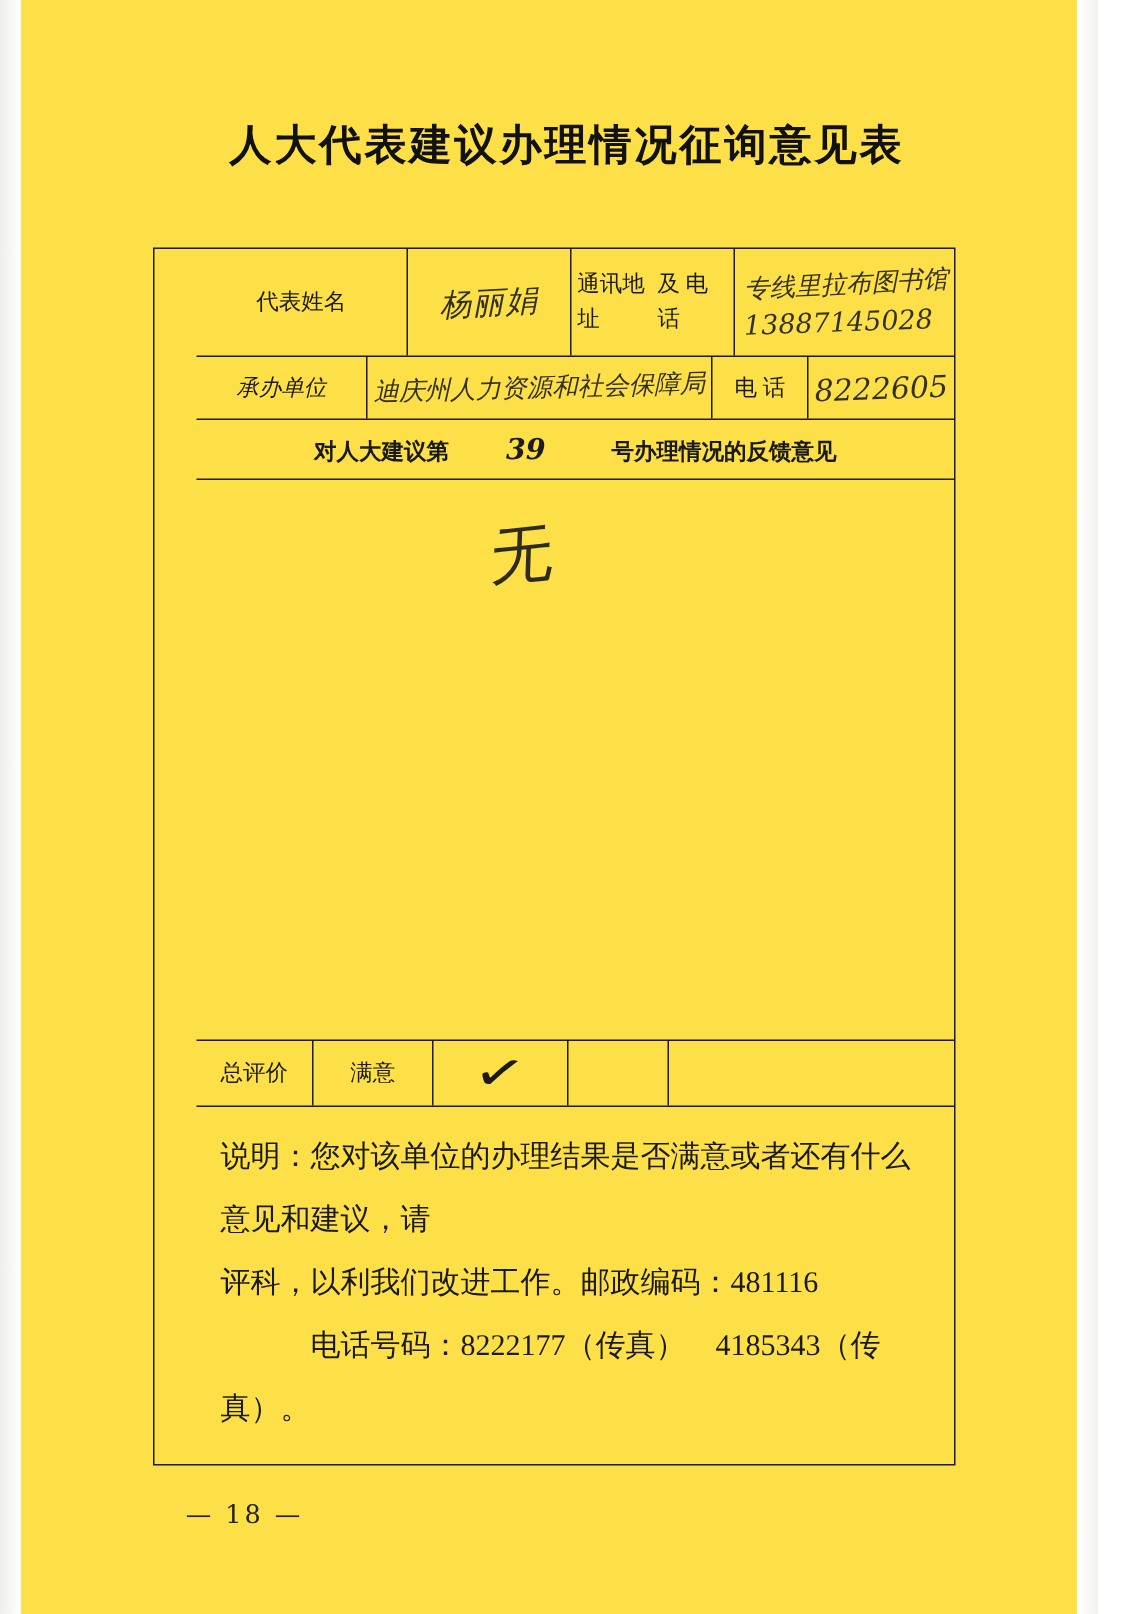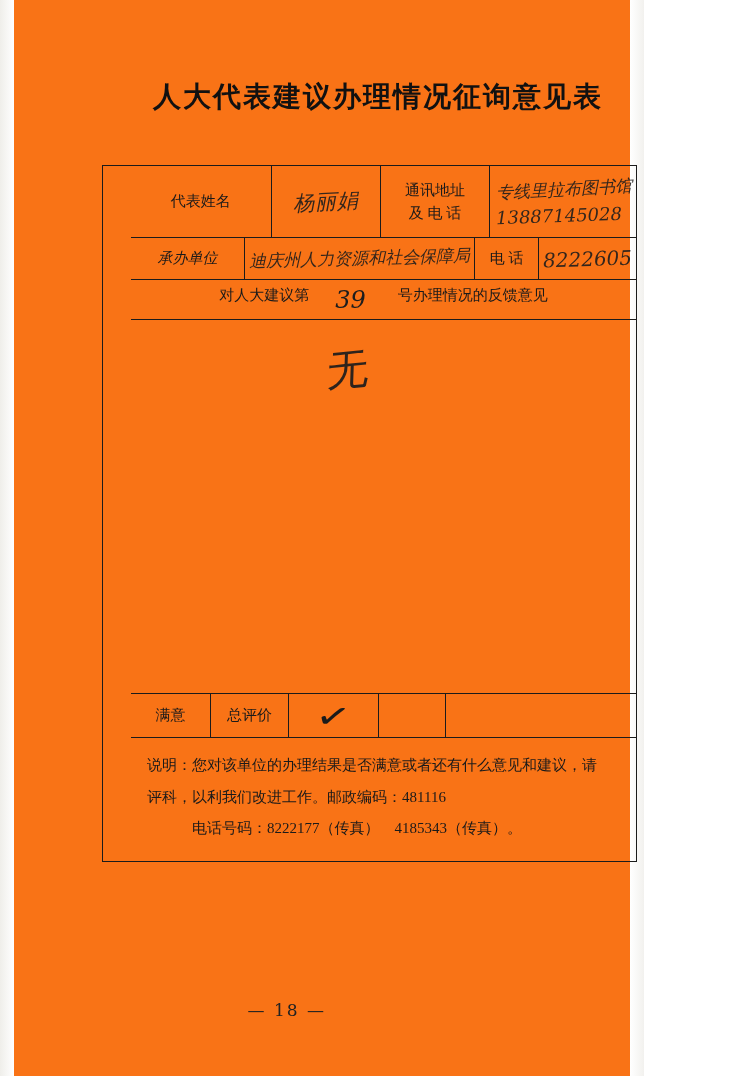--- a/index.html
+++ b/index.html
@@ -10,23 +10,23 @@
     width: 756px;
     height: 1076px;
     background: #ffffff;
     font-family: "Liberation Serif", serif;
     color: #1a1a1a;
     position: relative;
     overflow: hidden;
   }
   .page {
     position: relative;
-    width: 644px;
+    width: 732px;
     height: 1076px;
-    background: #f97316;
+    background: #fde047;
   }
   
   .scan-edge-left {
     position: absolute;
     left: 0; top: 0; bottom: 0;
     width: 14px;
     background: linear-gradient(to right, #efeeea, #ffffff);
   }
   .scan-edge-right {
     position: absolute;
@@ -70,43 +70,44 @@
     justify-content: center;
     font-size: 15px;
     padding: 2px 4px;
   }
   .vline { border-right: 1.6px solid #1b1b1b; }
 
   
   .r1 { height: 72px; }
   .r1 .label-name { width: 155px; }
   .r1 .hand-name { width: 120px; }
-  .r1 .label-addr { width: 120px; flex-direction: column; line-height: 1.5; }
+  .r1 .label-addr { width: 120px; flex-direction: row; line-height: 1.5; }
   .r1 .hand-addr { flex: 1; flex-direction: column; align-items: flex-start; justify-content: center; padding-left: 6px;}
 
   
   .r2 { height: 42px; }
   .r2 .label-unit { width: 155px; font-style: italic; }
   .r2 .hand-unit { width: 245px; }
   .r2 .label-tel { width: 85px; }
   .r2 .hand-tel { flex: 1; }
 
   
   .r3 { height: 40px; align-items: center; }
   .r3 .stmt {
     width: 100%;
     display: flex;
-    align-items: flex-start;
+    align-items: flex-end;
     justify-content: center;
     font-size: 15px;
-    gap: 6px;
+    gap: 18px;
+    font-weight: bold;
   }
   .r3 .num-hand {
     font-family: "DejaVu Serif", serif;
-    font-size: 24px;
+    font-size: 19px;
     font-style: italic;
     padding: 0 26px 0 20px;
     color: #1d1d1d;
   }
 
   
   .r4 { height: 374px; position: relative; }
   .r4 .blank {
     width: 100%;
     height: 100%;
@@ -137,33 +138,33 @@
     line-height: 1;
     color: #1b1b1b;
     transform: rotate(8deg) scaleX(1.25);
     font-family: "DejaVu Sans", sans-serif;
   }
 
   
   .r6 {
     display: block;
     padding: 12px 16px 16px 16px;
-    font-size: 15px;
+    font-size: 20px;
     line-height: 2.1;
   }
   .note-line { white-space: pre-wrap; }
   .note-line.indent1 { text-indent: 2em; }
   .note-line.indent2 { text-indent: 3em; }
 
   .page-number {
     position: absolute;
     left: 0;
     top: 1000px;
     width: 756px;
-    text-align: right;
+    text-align: center;
     font-size: 17px;
     font-family: "DejaVu Serif", serif;
     letter-spacing: 2px;
     color: #222;
     padding-right: 430px;
     box-sizing: border-box;
   }
 
   
   .hw {
@@ -247,22 +248,22 @@
       </div>
     </div>
 
     <div class="row r4">
       <div class="blank">
         <span class="hand-wu">无</span>
       </div>
     </div>
 
     <div class="row r5">
+      <div class="cell vline eval-label">总评价</div>
       <div class="cell vline opt-satisfied">满意</div>
-      <div class="cell vline eval-label">总评价</div>
       <div class="cell vline check-box">
         <span class="checkmark">✓</span>
       </div>
       <div class="cell vline blank-box"></div>
       <div class="cell blank-box2"></div>
     </div>
 
     <div class="row r6">
       <div class="note-line">说明：您对该单位的办理结果是否满意或者还有什么意见和建议，请</div>
       <div class="note-line">评科，以利我们改进工作。邮政编码：481116</div>

